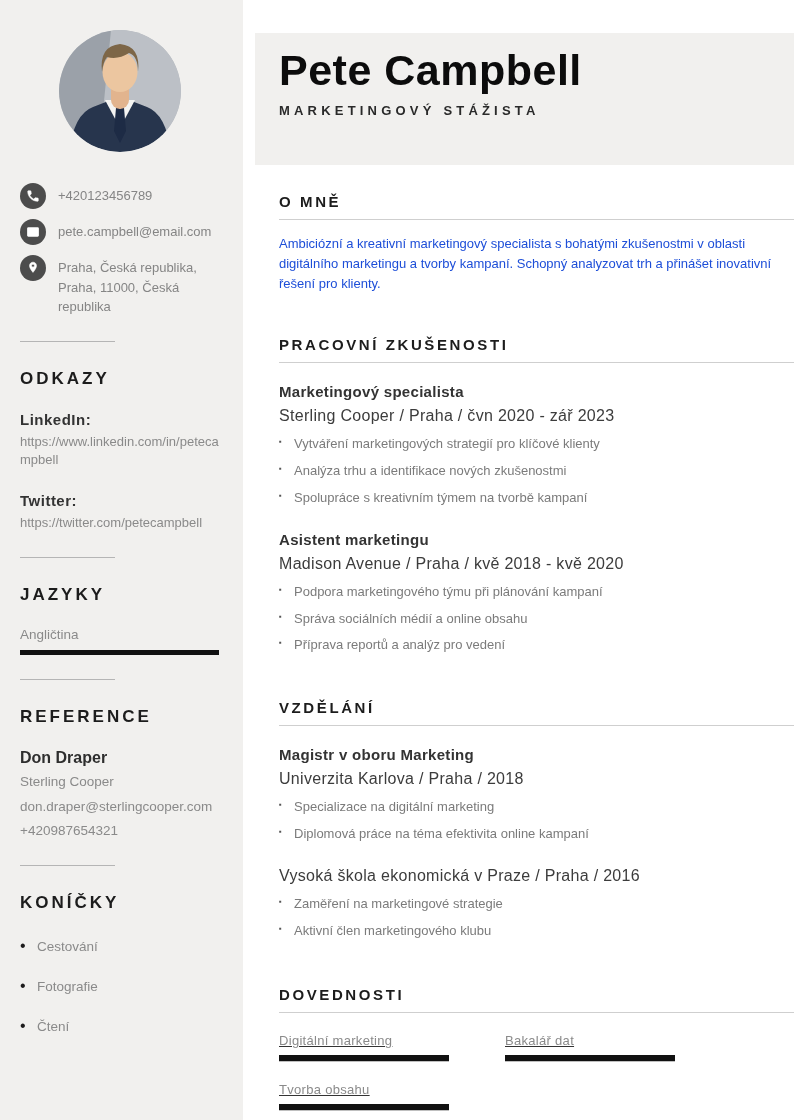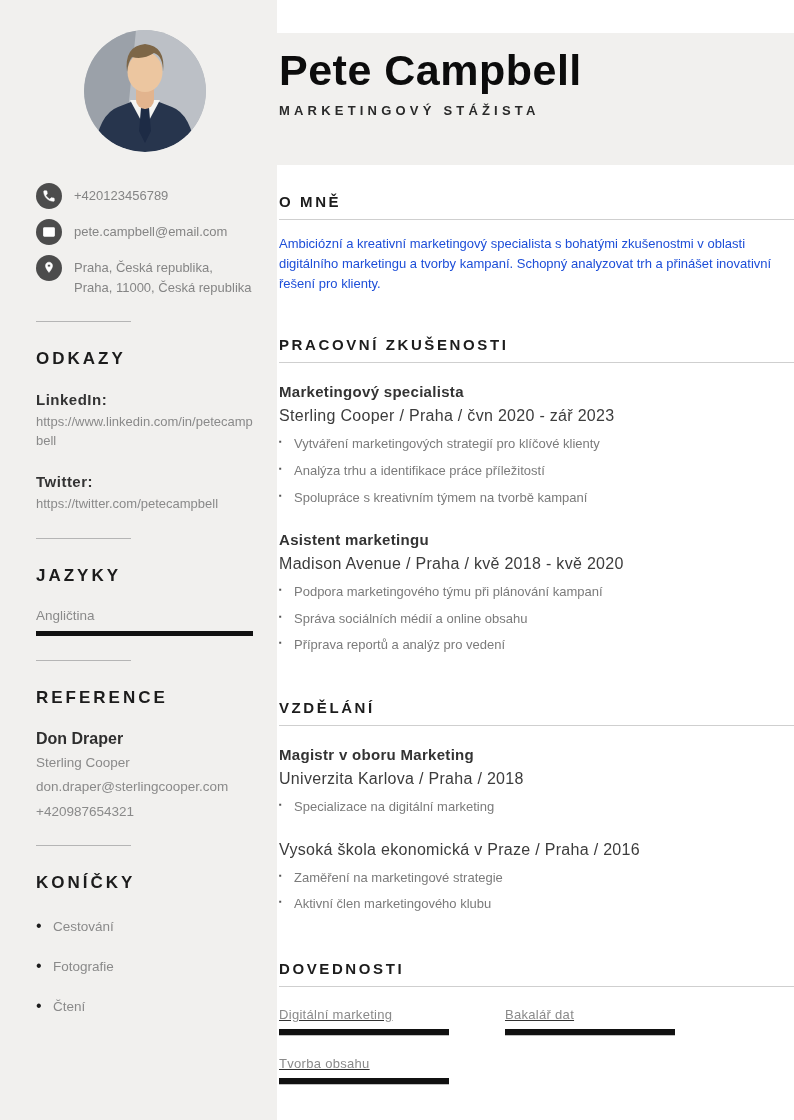--- a/index.html
+++ b/index.html
@@ -1,22 +1,22 @@
 <!DOCTYPE html>
 <html lang="cs"><head>
 <meta charset="utf-8">
 <style>
   * { margin:0; padding:0; box-sizing:border-box; }
   html,body { background:#ffffff; }
   body { font-family:"Liberation Sans", sans-serif; color:#333; }
   .page { position:relative; width:794px; height:1120px; background:#ffffff; overflow:hidden; margin:0 auto; }
 
   
-  .sidebar { position:absolute; left:0; top:0; width:277px; height:1120px;
-             background:#f1f0ee; padding:0 24px 0 36px; }
+  .sidebar { position:absolute; left:0; top:0; width:243px; height:1120px;
+             background:#f1f0ee; padding:0 24px 0 20px; }
   .photo-wrap { width:122px; height:122px; margin:30px auto 0 auto; border-radius:50%;
                 overflow:hidden; background:#b6bac0; }
   .photo-wrap svg { display:block; width:122px; height:122px; }
 
   .contact { margin-top:30px; }
   .c-row { display:flex; gap:12px; margin-bottom:9px; align-items:flex-start; }
   .c-ico { width:26px; height:26px; border-radius:50%; background:#4c4c4c; flex:0 0 26px;
            display:flex; align-items:center; justify-content:center; margin-top:1px; }
   .c-ico svg { width:14px; height:14px; fill:#ffffff; stroke:#ffffff; }
   .c-txt { font-size:13px; line-height:1.5; color:#858585; word-break:break-word; padding-top:4px; }
@@ -182,21 +182,21 @@
 
     <section class="section sec-exp">
       <div class="m-head">PRACOVNÍ ZKUŠENOSTI</div>
       <hr class="m-rule">
 
       <div class="entry">
         <div class="e-title">Marketingový specialista</div>
         <div class="e-meta">Sterling Cooper / Praha / čvn 2020 - zář 2023</div>
         <ul class="e-bullets">
           <li>Vytváření marketingových strategií pro klíčové klienty</li>
-          <li>Analýza trhu a identifikace práce příležitostí</li>
+          <li>Analýza trhu a identifikace nových zkušenostmi</li>
           <li>Spolupráce s kreativním týmem na tvorbě kampaní</li>
         </ul>
       </div>
 
       <div class="entry">
         <div class="e-title">Asistent marketingu</div>
         <div class="e-meta">Madison Avenue / Praha / kvě 2018 - kvě 2020</div>
         <ul class="e-bullets">
           <li>Podpora marketingového týmu při plánování kampaní</li>
           <li>Správa sociálních médií a online obsahu</li>
@@ -207,20 +207,21 @@
 
     <section class="section sec-edu">
       <div class="m-head">VZDĚLÁNÍ</div>
       <hr class="m-rule">
 
       <div class="entry">
         <div class="e-title">Magistr v oboru Marketing</div>
         <div class="e-meta">Univerzita Karlova / Praha / 2018</div>
         <ul class="e-bullets">
           <li>Specializace na digitální marketing</li>
+          <li>Diplomová práce na téma efektivita online kampaní</li>
         </ul>
       </div>
 
       <div class="entry">
         <div class="e-meta">Vysoká škola ekonomická v Praze / Praha / 2016</div>
         <ul class="e-bullets">
           <li>Zaměření na marketingové strategie</li>
           <li>Aktivní člen marketingového klubu</li>
         </ul>
       </div>

